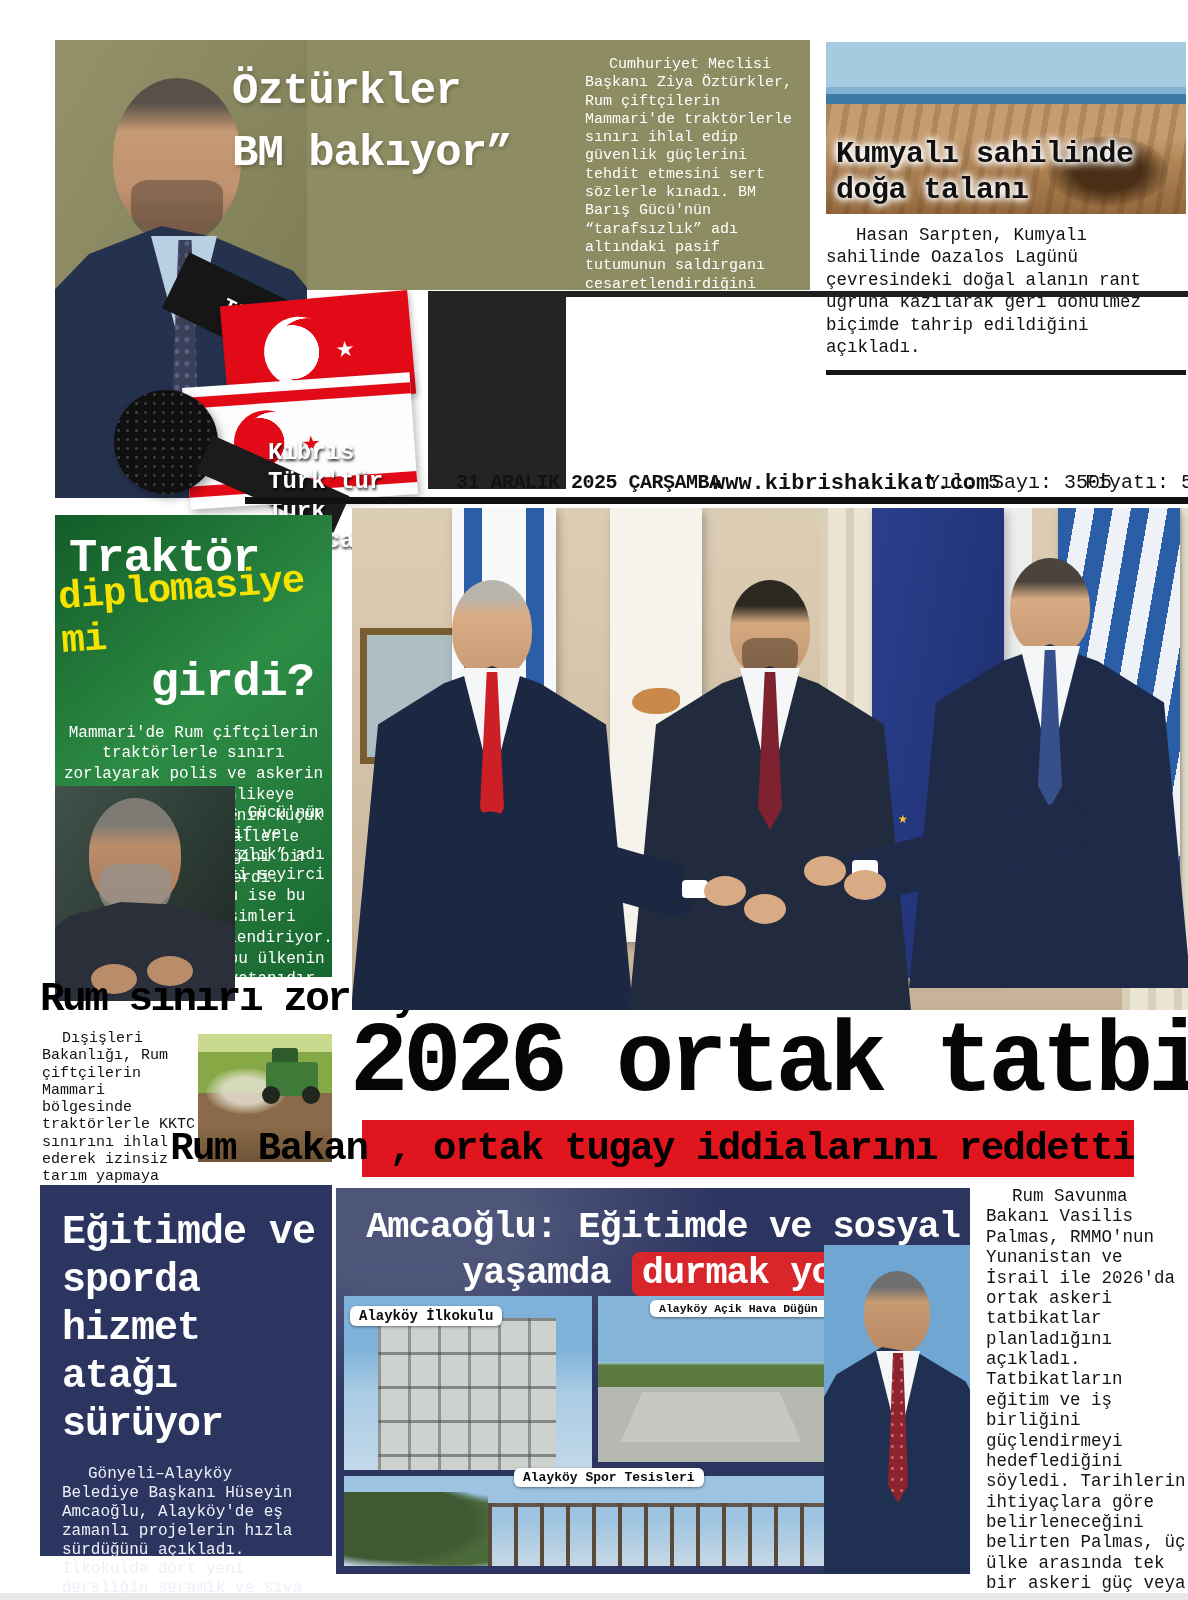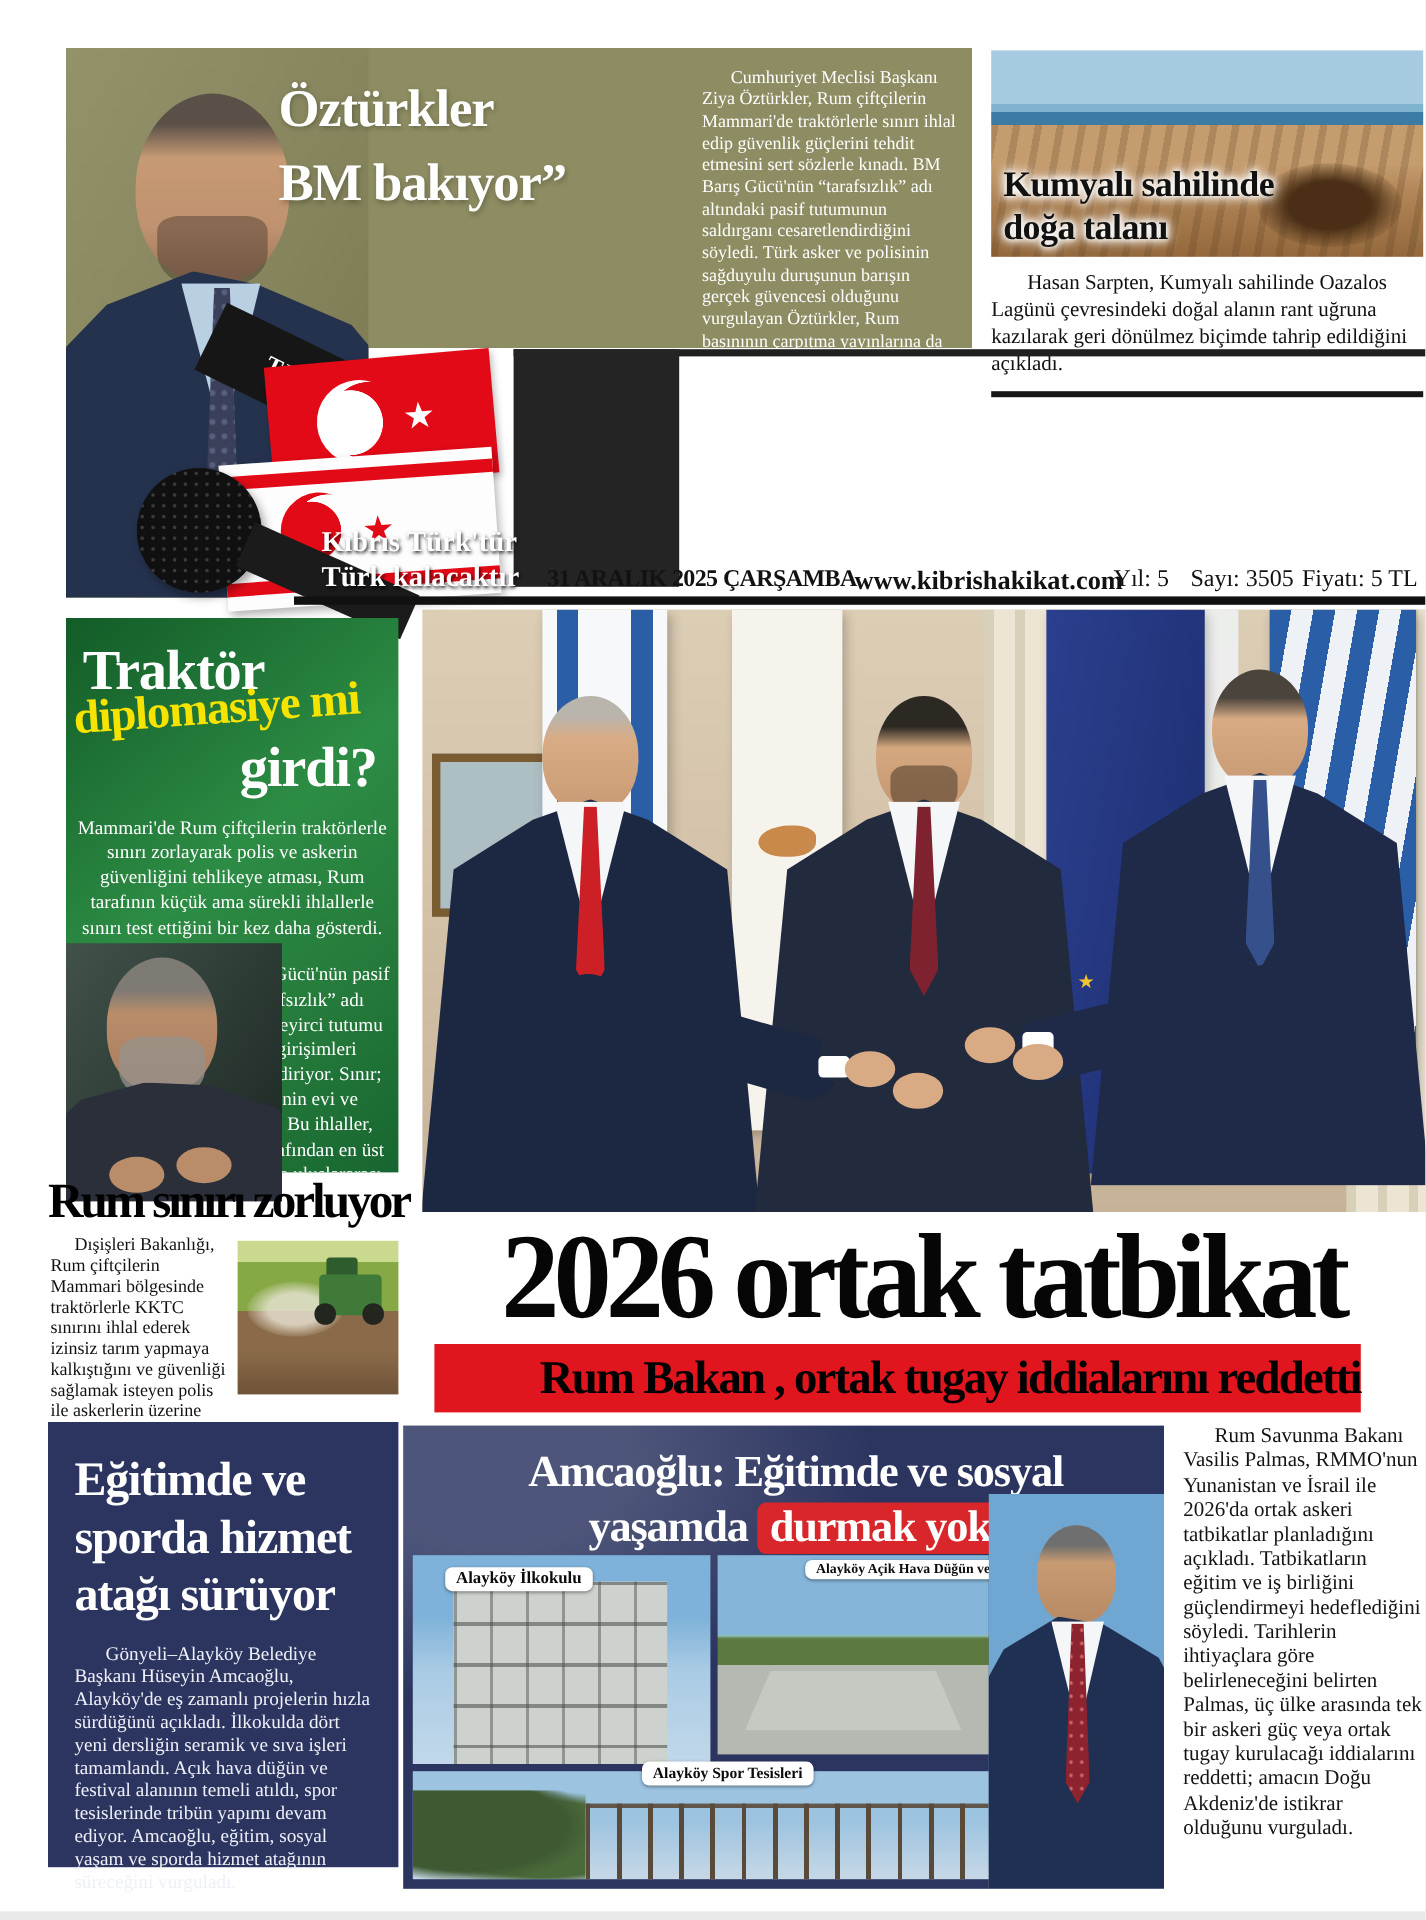--- a/index.html
+++ b/index.html
@@ -1,17 +1,17 @@
 <!DOCTYPE html>
 <html><head>
 <meta charset="utf-8">
 <style>
   html,body{margin:0;padding:0;background:#e9e9e9;}
   #page{position:relative;width:1188px;height:1593px;background:#ffffff;margin:0 auto;overflow:hidden;
-        font-family:Liberation Serif, serif;}
+        font-family:Liberation Mono, monospace;}
   .abs{position:absolute;}
 
   
   #tl-box{left:55px;top:40px;width:755px;height:250px;background:#8d8c62;}
   #tl-photo{left:55px;top:40px;width:252px;height:458px;overflow:hidden;
             background:linear-gradient(120deg,#93926a 0%,#85845c 55%,#77764f 100%);}
   .oz-head{position:absolute;left:58px;top:38px;width:128px;height:158px;border-radius:50% 50% 46% 46%;
            background:linear-gradient(#5a5048 0 16%,#c69a74 34%,#c09270 70%,#9b755a 100%);}
   .oz-beard{position:absolute;left:76px;top:140px;width:92px;height:62px;border-radius:20% 20% 50% 50%;
             background:rgba(70,55,45,.45);}
@@ -178,21 +178,21 @@
   #ph-fest .pad{position:absolute;left:10%;top:58%;width:80%;height:30%;background:#c6c8c2;
      clip-path:polygon(12% 0,88% 0,100% 100%,0 100%);}
   #ph-sport{left:8px;top:288px;width:480px;height:90px;background:linear-gradient(#9cc3e0 0 45%,#c7d8e6 100%);}
   #ph-sport .trees{position:absolute;left:0;top:18%;width:30%;height:82%;
      background:radial-gradient(ellipse at 30% 40%,#3f5a33 0 60%,transparent 75%),
                 radial-gradient(ellipse at 75% 55%,#4a6a3a 0 55%,transparent 70%);}
   #ph-sport .steel{position:absolute;left:30%;top:30%;width:70%;height:70%;
      background:repeating-linear-gradient(90deg,#5a4a3a 0 4px,transparent 4px 26px),
                 linear-gradient(rgba(90,74,58,.9) 0 4px,transparent 4px);}
   .cap{position:absolute;background:#fff;color:#0b0b0b;font-weight:bold;border-radius:6px;
-     padding:2px 9px;box-shadow:0 1px 3px rgba(0,0,0,.45);white-space:nowrap;margin-left:21px;}
+     padding:2px 9px;box-shadow:0 1px 3px rgba(0,0,0,.45);white-space:nowrap;}
   #cap1{left:14px;top:118px;font-size:14px;}
   #cap2{left:314px;top:112px;font-size:11.5px;}
   #cap3{left:178px;top:280px;font-size:13px;}
   #amc-portrait{left:488px;top:57px;width:146px;height:329px;overflow:hidden;
      background:linear-gradient(#6fa6d2 0 55%,#8cb8da 80%,#b9d2e4 100%);}
   .am-head{position:absolute;left:40px;top:26px;width:66px;height:82px;border-radius:50% 50% 44% 44%;
      background:linear-gradient(#6e6f6e 0 20%,#c79a72 38%,#b88a64 100%);}
   .am-body{position:absolute;left:-18px;top:102px;width:190px;height:230px;background:#203052;
      clip-path:polygon(40% 0,60% 3%,84% 15%,100% 40%,100% 100%,0 100%,0 36%,16% 12%);}
   .am-shirt{position:absolute;left:52px;top:106px;width:44px;height:92px;background:#f5f6f7;

